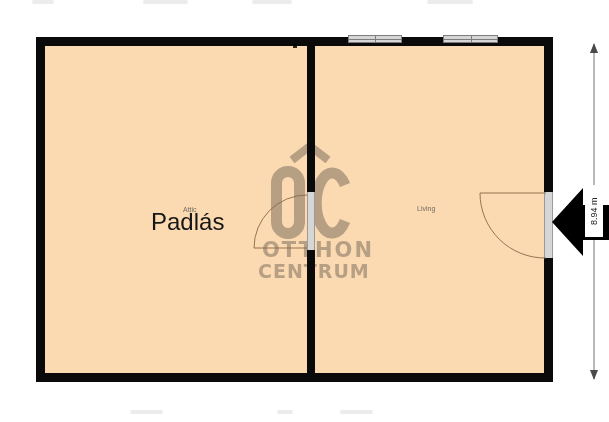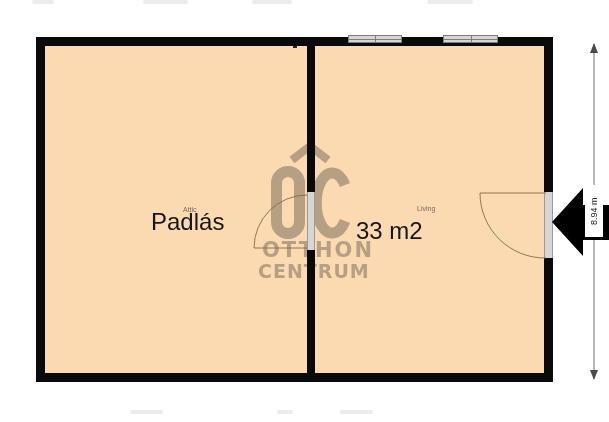--- a/index.html
+++ b/index.html
@@ -97,21 +97,20 @@
     <line x1="480" y1="193" x2="546" y2="193" class="door"></line>
     <line x1="594" y1="44" x2="594" y2="379" class="dim"></line>
     <polygon points="594,43 590,53 598,53" class="dimhead"></polygon>
     <polygon points="594,380 590,370 598,370" class="dimhead"></polygon>
     <polygon points="552,222 583,188 583,205 609,205 609,240 583,240 583,256" fill="#000000"></polygon>
   </svg>
 
   <div class="abs lbl padlas">Padlás</div>
   <div class="abs tag attic">Attic</div>
   <div class="abs tag living">Living</div>
-  <div class="abs lbl area33">33 m2</div>
 
   <div class="abs dim-label">8.94 m</div>
 
   <div class="abs smudge" style="left:32px;top:0;width:22px;"></div>
   <div class="abs smudge" style="left:143px;top:0;width:45px;"></div>
   <div class="abs smudge" style="left:252px;top:0;width:40px;"></div>
   <div class="abs smudge" style="left:427px;top:0;width:46px;"></div>
   <div class="abs smudge" style="left:130px;top:410px;width:33px;"></div>
   <div class="abs smudge" style="left:277px;top:410px;width:16px;"></div>
   <div class="abs smudge" style="left:340px;top:410px;width:33px;"></div>

